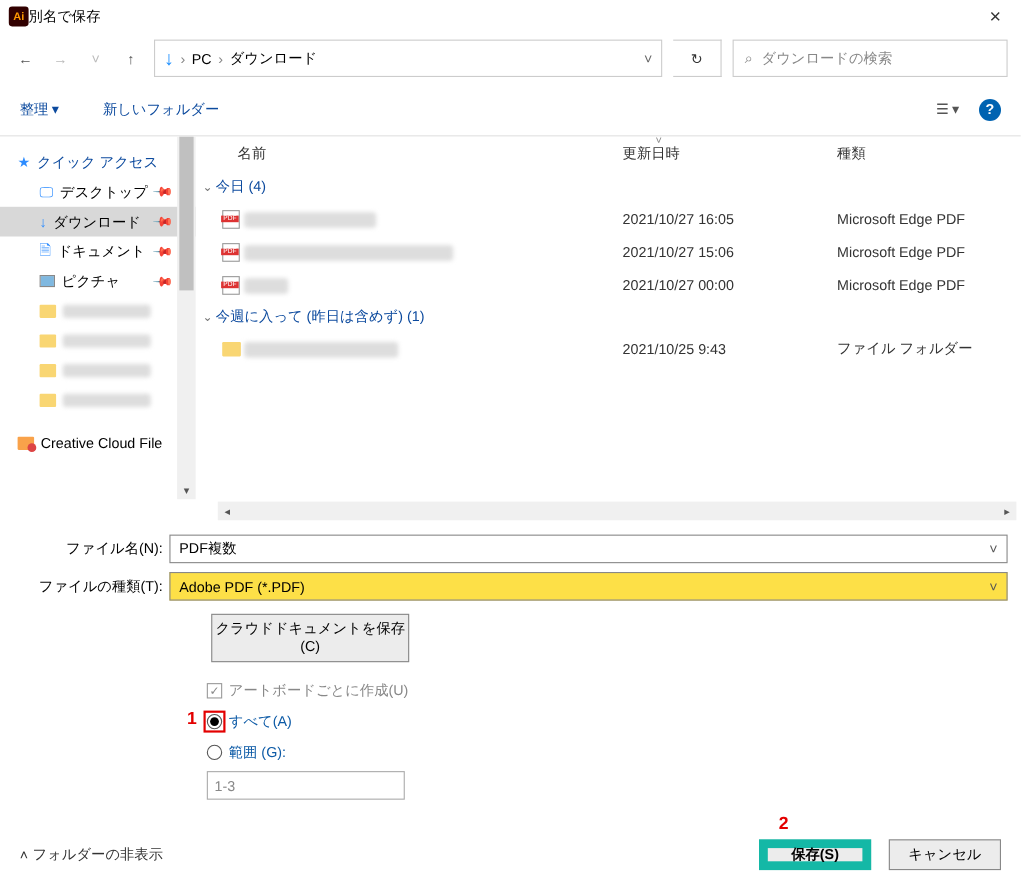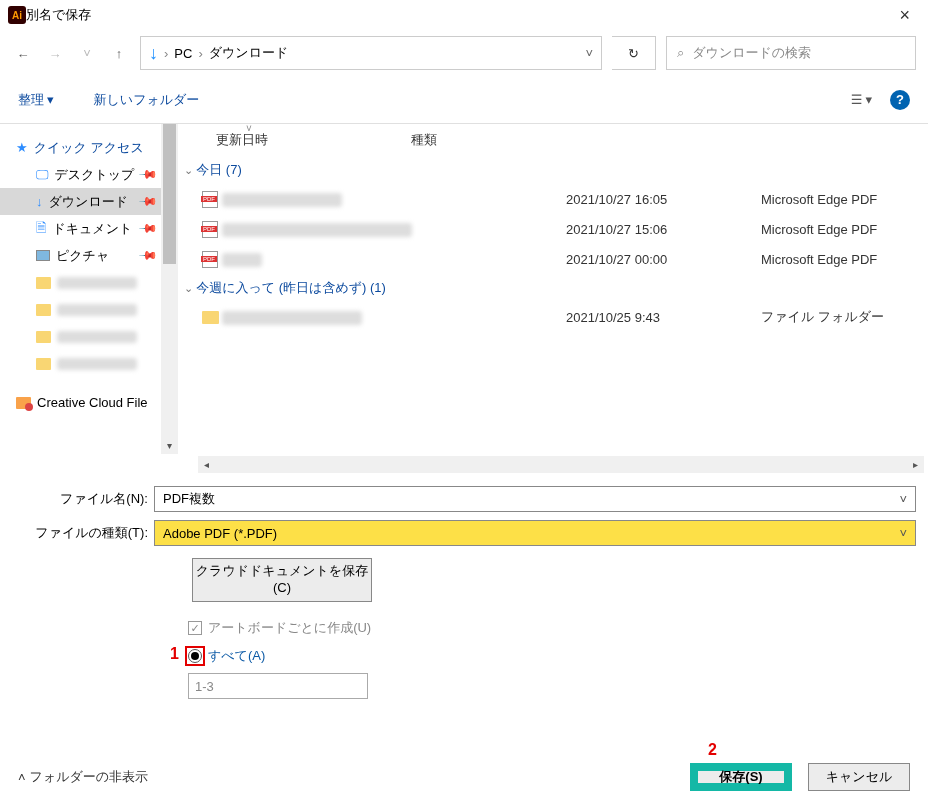--- a/index.html
+++ b/index.html
@@ -210,29 +210,30 @@
     </div>
     <div class="sidebar-scroll">
       <div class="up">▴</div>
       <div class="thumb"></div>
       <div class="dn">▾</div>
     </div>
   </div>
 
   <div class="filelist">
     <div class="headers">
+      <div class="col-name">名前</div>
       <div class="col-date">
         <span class="sort">˅</span>
         <span>更新日時</span>
       </div>
       <div class="col-kind">種類</div>
     </div>
     <div class="group">
       <span class="chev">⌄</span>
-      <span>今日 (7)</span>
+      <span>今日 (4)</span>
     </div>
     <div class="row">
       <div class="ico">
           <div class="pdf"></div>
         </div>
       <div class="fname"><span class="blur2"></span></div>
       <div class="fdate">2021/10/27 16:05</div>
       <div class="fkind">Microsoft Edge PDF</div>
     </div>
     <div class="row">
@@ -300,20 +301,24 @@
       <span>アートボードごとに作成(U)</span>
     </div>
     <div class="optrow">
       <span class="radio-wrap">
         <span class="callout c1">1</span>
         <span class="radio-hl"></span>
         <span class="rb checked"></span>
       </span>
       <span>すべて(A)</span>
     </div>
+    <div class="optrow">
+      <span class="rb"></span>
+      <span>範囲 (G):</span>
+    </div>
     <div class="optrow" style="color:#888">
       <div class="rangein">
         <span>1-3</span>
       </div>
     </div>
   </div>
 </div>
 
 <div class="bottom">
   <div class="hidefold">

